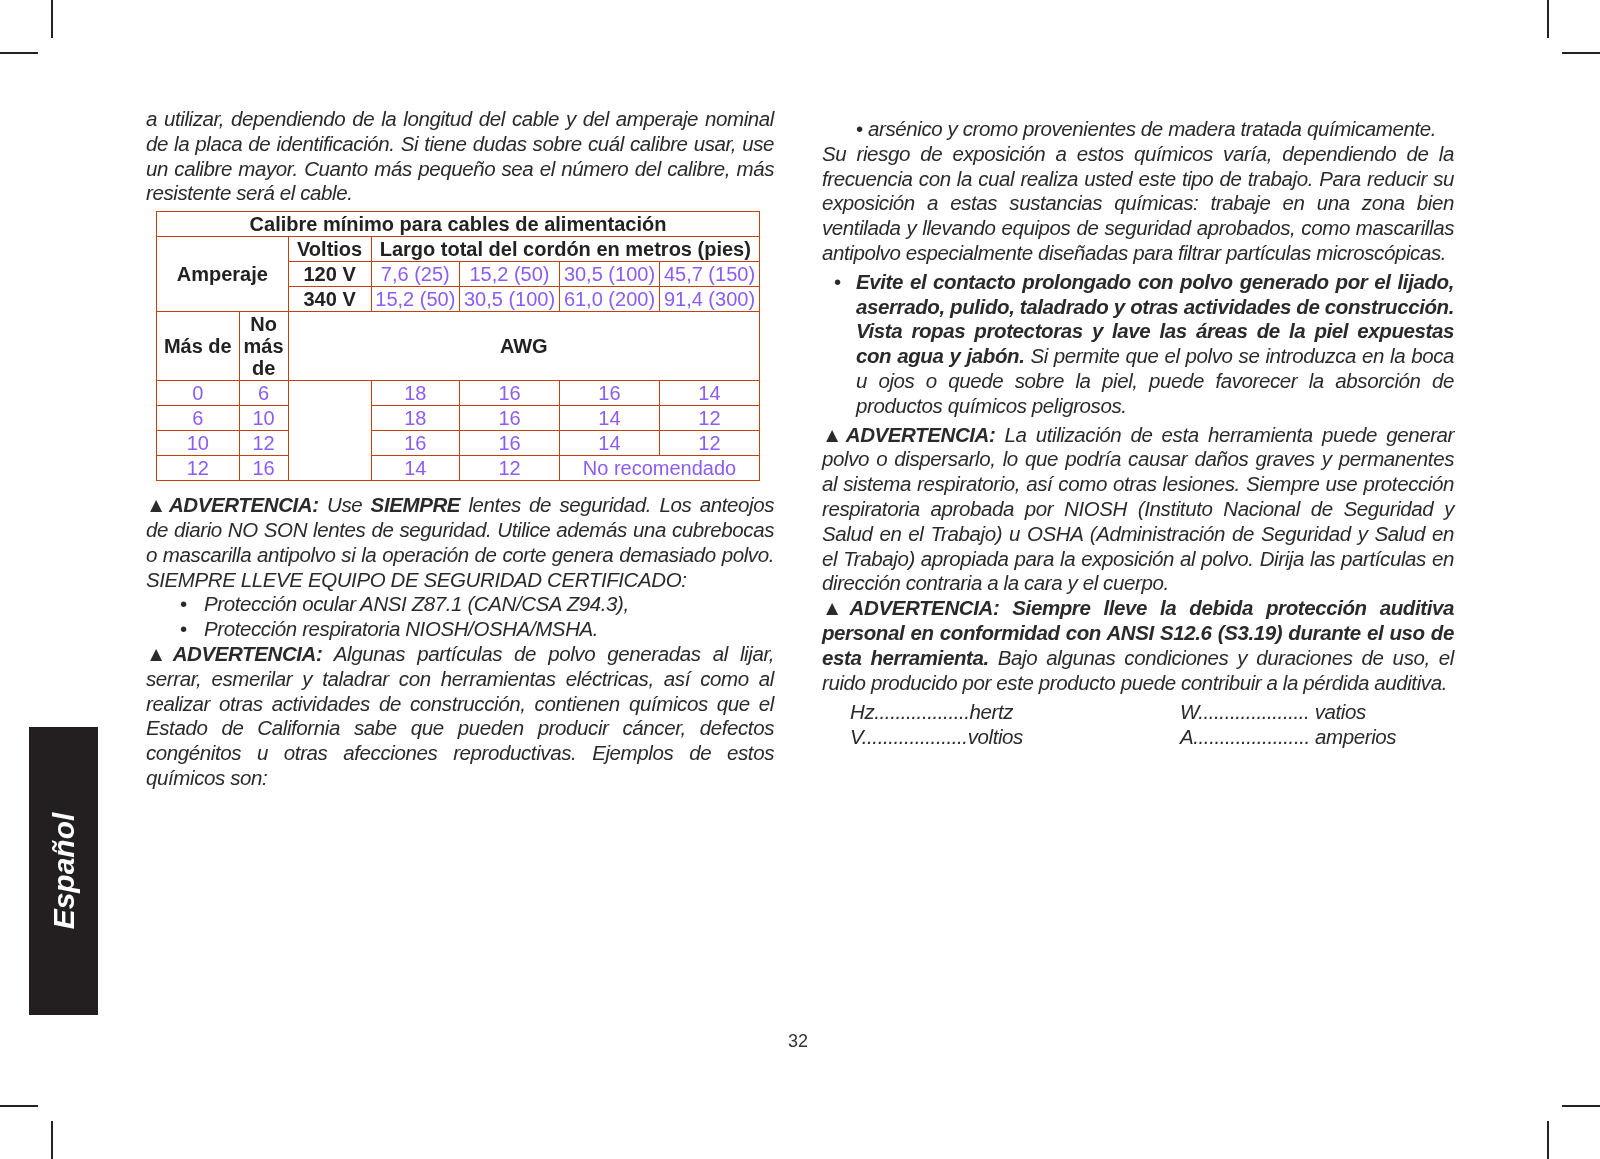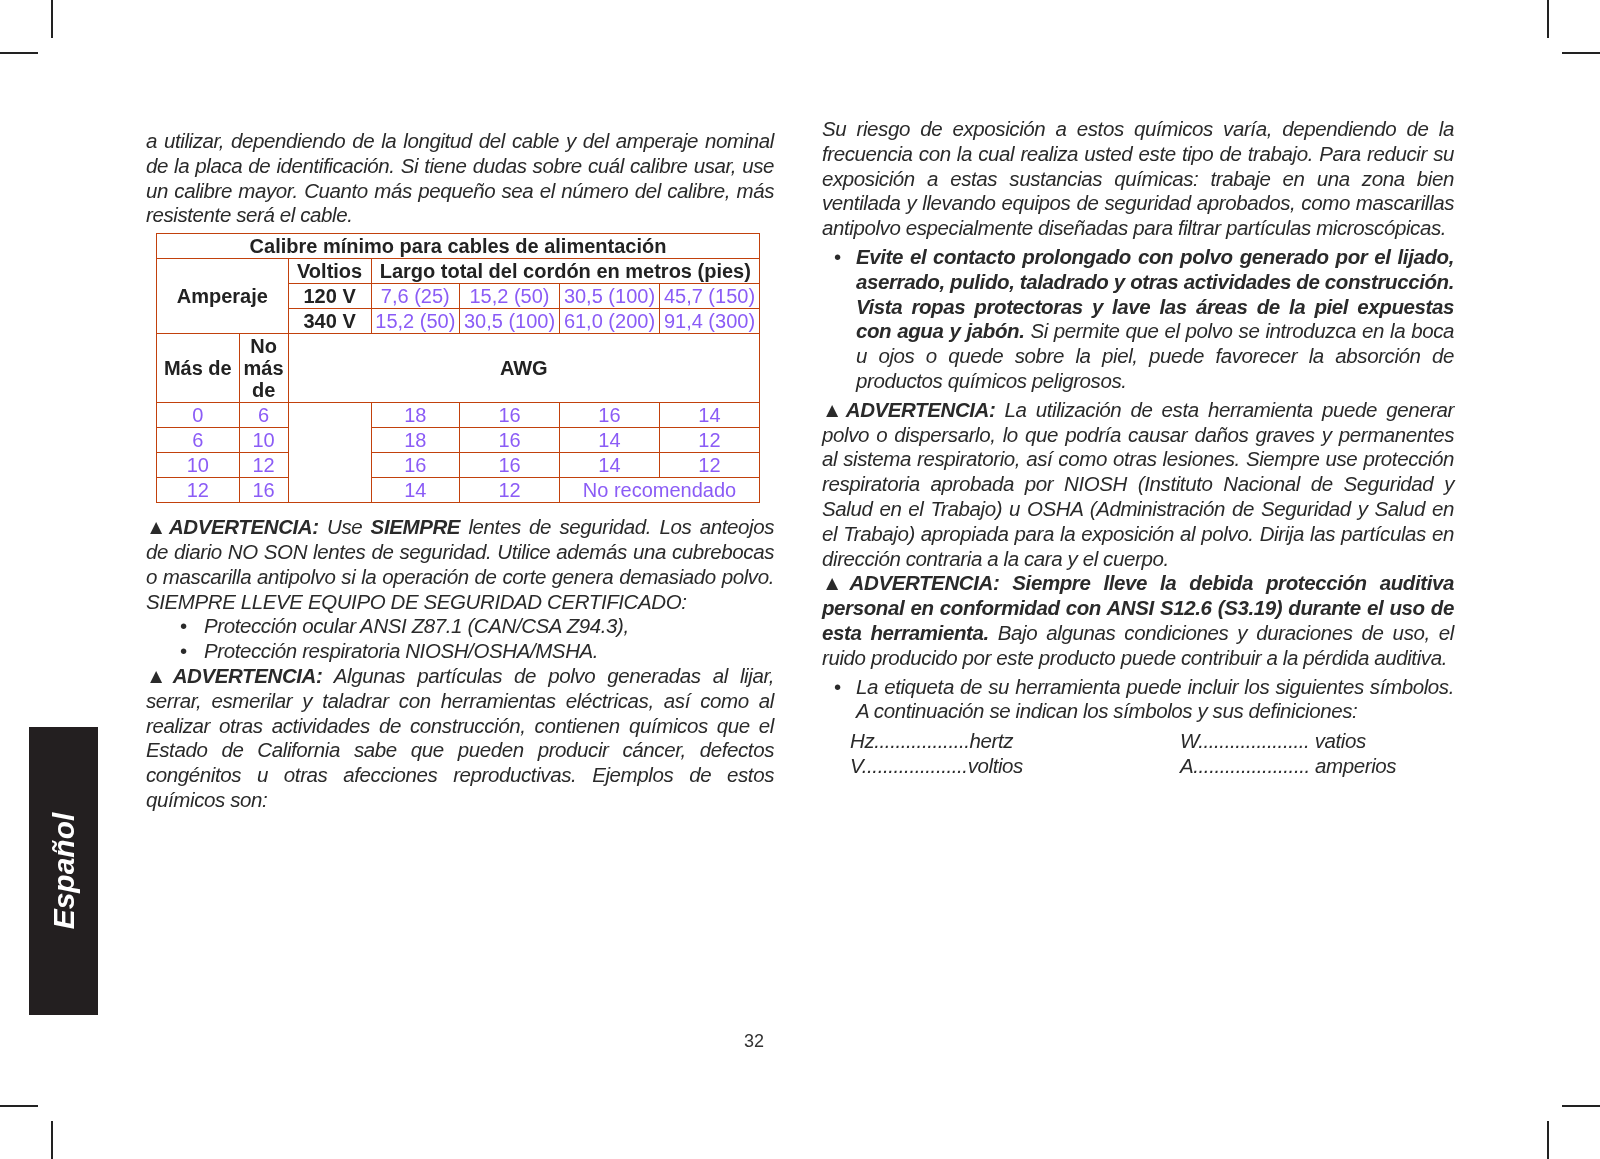--- a/index.html
+++ b/index.html
@@ -1,42 +1,42 @@
 <!DOCTYPE html>
 <html><head>
 <meta charset="utf-8">
 <style>
   html, body { margin:0; padding:0; background:#fff; }
   body { width:1600px; height:1159px; position:relative; overflow:hidden; color:#222;
          font-family:"Liberation Sans", sans-serif; }
   .crop { position:absolute; background:#222; }
   .col { position:absolute; font-style:italic; font-size:20.5px; line-height:24.8px;
          letter-spacing:-0.4px; color:#2a2a2a; text-align:justify; }
-  #col-left { left:146px; top:129px; width:628px; }
+  #col-left { left:146px; top:107px; width:628px; }
   #col-right { left:822px; top:117px; width:632px; }
   p { margin:0; }
   .b { font-weight:bold; }
   .bullet { position:relative; padding-left:34px; }
   .bullet::before { content:"\2022"; position:absolute; left:12px; font-style:normal; }
   .bullet.deep { padding-left:58px; }
   .bullet.deep::before { left:34px; }
   .warn-tri { font-style:normal; font-weight:bold; }
   table.cal { border-collapse:collapse; font-style:normal; margin:5px 0 12px 10px; width:604px;
               font-size:20px; line-height:22px; letter-spacing:0; color:#222; }
   table.cal td { border:1px solid #c2410c; text-align:center; padding:1px 2px; vertical-align:top; }
   table.cal .h { font-weight:bold; }
   table.cal .mid { vertical-align:middle; }
   table.cal .thin { font-weight:300; color:#8b5cf6; }
   .sym { display:flex; font-style:italic; padding-left:28px; }
   .sym span { display:inline-block; }
   .sym .k1 { width:330px; }
   #side-tab { position:absolute; left:29px; top:727px; width:69px; height:288px; background:#231f20; }
   #side-tab span { position:absolute; left:50%; top:50%; transform:translate(-50%,-50%) rotate(-90deg);
         color:#fff; font-weight:bold; font-style:italic; font-size:30px; white-space:nowrap; }
-  #page-num { position:absolute; left:744px; top:1031px; font-size:18px; color:#333; }
+  #page-num { position:absolute; left:788px; top:1031px; font-size:18px; color:#333; }
 </style>
 </head>
 <body>
 
 <div class="crop" style="left:51px;top:0;width:2px;height:38px"></div>
 <div class="crop" style="left:0;top:52px;width:38px;height:2px"></div>
 <div class="crop" style="left:1547px;top:0;width:2px;height:38px"></div>
 <div class="crop" style="left:1562px;top:52px;width:38px;height:2px"></div>
 <div class="crop" style="left:51px;top:1121px;width:2px;height:38px"></div>
 <div class="crop" style="left:0;top:1105px;width:38px;height:2px"></div>
@@ -119,31 +119,31 @@
   </p>
   <p class="bullet deep">Protección ocular ANSI Z87.1 (CAN/CSA Z94.3),</p>
   <p class="bullet deep">Protección respiratoria NIOSH/OSHA/MSHA.</p>
 
   <p>
     <span class="warn-tri">▲</span><span class="b">ADVERTENCIA:</span><span> Algunas partículas de polvo generadas al lijar, serrar, esmerilar y taladrar con herramientas eléctricas, así como al realizar otras actividades de construcción, contienen químicos que el Estado de California sabe que pueden producir cáncer, defectos congénitos u otras afecciones reproductivas. Ejemplos de estos químicos son:</span>
   </p>
 </div>
 
 <div class="col" id="col-right">
+  <p class="bullet deep" style="padding-left:46px">arsénico y cromo provenientes de madera tratada químicamente.</p>
   <p>Su riesgo de exposición a estos químicos varía, dependiendo de la frecuencia con la cual realiza usted este tipo de trabajo. Para reducir su exposición a estas sustancias químicas: trabaje en una zona bien ventilada y llevando equipos de seguridad aprobados, como mascarillas antipolvo especialmente diseñadas para filtrar partículas microscópicas.</p>
   <p class="bullet" style="margin-top:4px">
     <span class="b">Evite el contacto prolongado con polvo generado por el lijado, aserrado, pulido, taladrado y otras actividades de construcción. Vista ropas protectoras y lave las áreas de la piel expuestas con agua y jabón.</span><span> Si permite que el polvo se introduzca en la boca u ojos o quede sobre la piel, puede favorecer la absorción de productos químicos peligrosos.</span>
   </p>
   <p style="margin-top:4px">
     <span class="warn-tri">▲</span><span class="b">ADVERTENCIA:</span><span> La utilización de esta herramienta puede generar polvo o dispersarlo, lo que podría causar daños graves y permanentes al sistema respiratorio, así como otras lesiones. Siempre use protección respiratoria aprobada por NIOSH (Instituto Nacional de Seguridad y Salud en el Trabajo) u OSHA (Administración de Seguridad y Salud en el Trabajo) apropiada para la exposición al polvo. Dirija las partículas en dirección contraria a la cara y el cuerpo.</span>
   </p>
   <p>
     <span class="warn-tri">▲</span><span class="b">ADVERTENCIA:</span><span class="b"> Siempre lleve la debida protección auditiva personal en conformidad con ANSI S12.6 (S3.19) durante el uso de esta herramienta.</span><span> Bajo algunas condiciones y duraciones de uso, el ruido producido por este producto puede contribuir a la pérdida auditiva.</span>
   </p>
-  <p class="bullet" style="margin-top:4px">La etiqueta de su herramienta puede incluir los siguientes símbolos. A continuación se indican los símbolos y sus definiciones:</p>
   <div class="sym" style="margin-top:5px">
     <span class="k1">Hz..................hertz</span>
     <span>W..................... vatios</span>
   </div>
   <div class="sym">
     <span class="k1">V....................voltios</span>
     <span>A...................... amperios</span>
   </div>
 </div>
 

